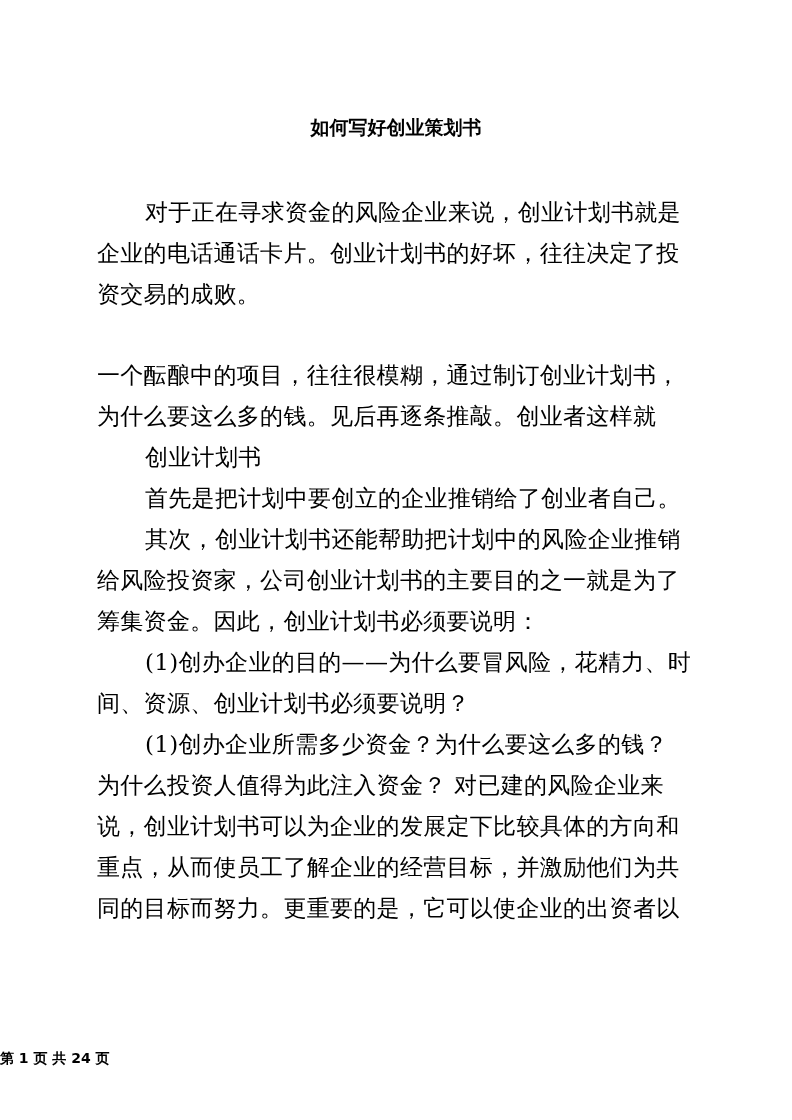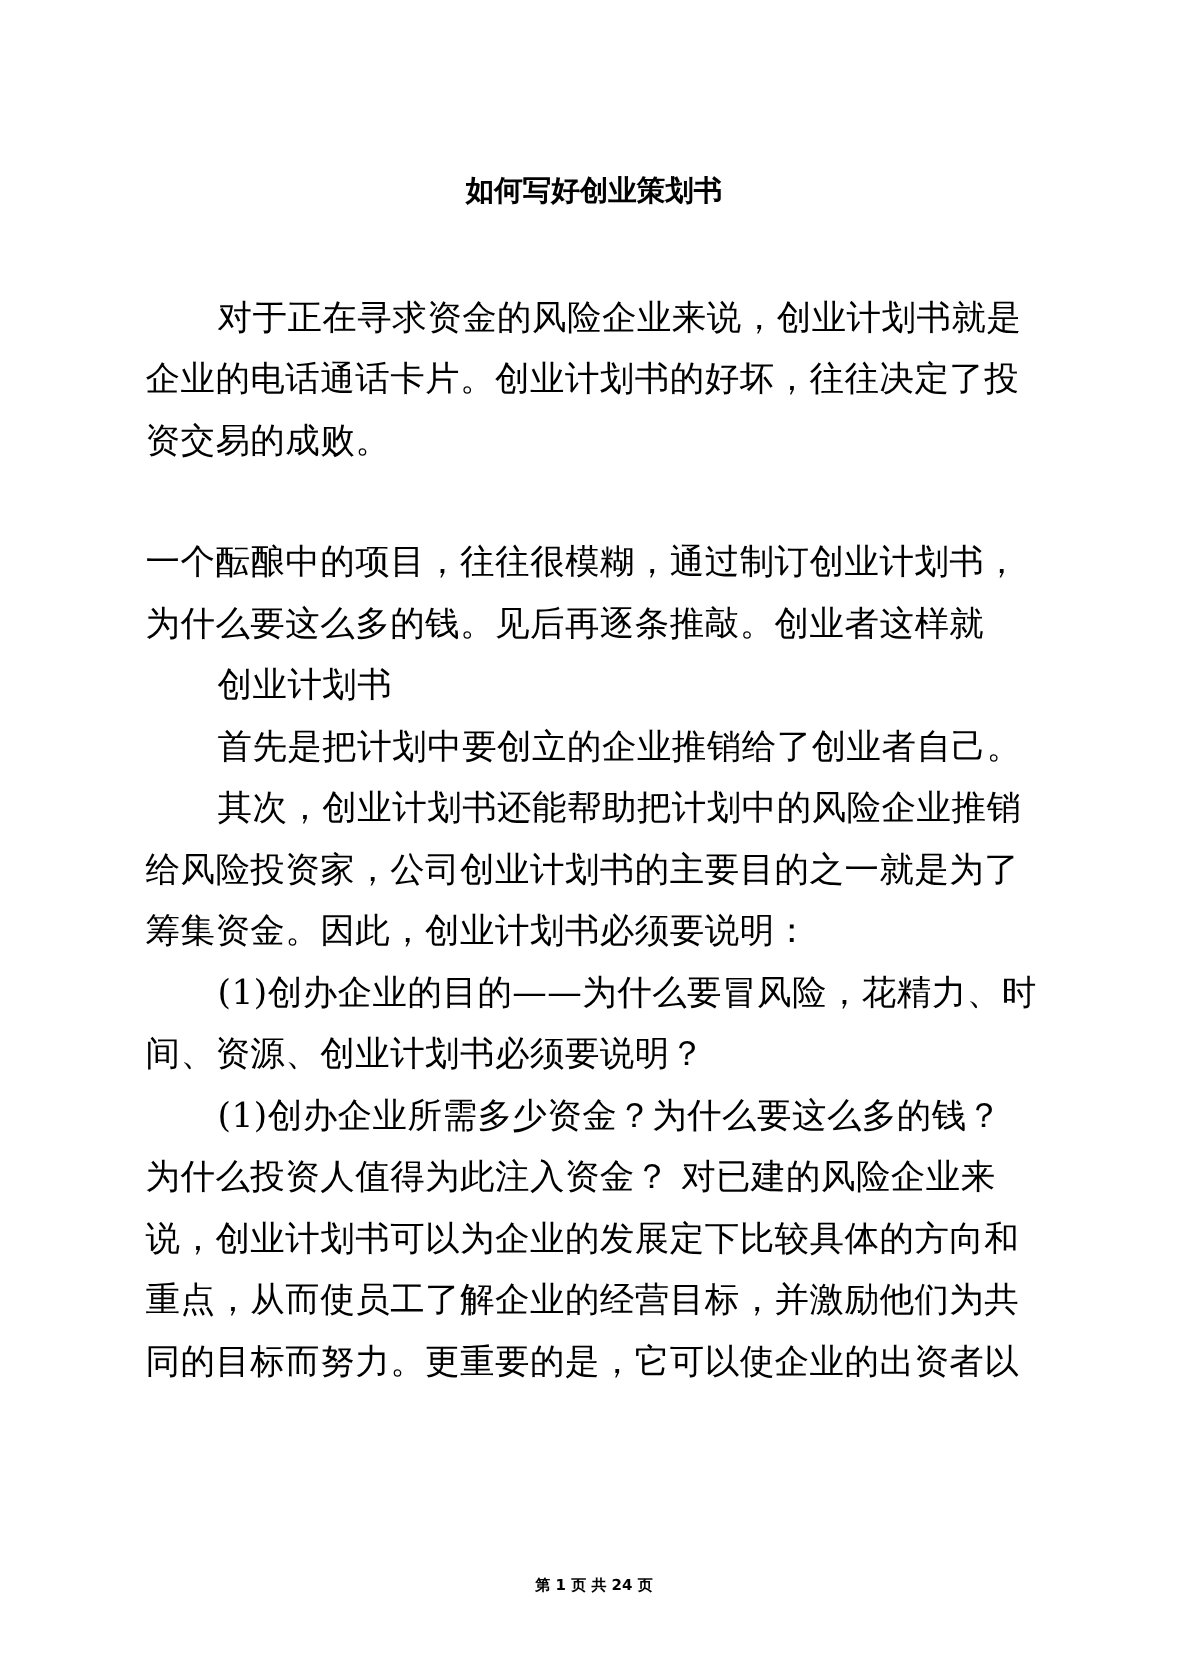--- a/index.html
+++ b/index.html
@@ -48,24 +48,24 @@
       overflow: visible;
       letter-spacing: 0.3px;
     }
     .indent { padding-left: 48px; }
     .gap { height: 40px; }
     .footer {
       position: absolute;
       top: 1048px;
       left: 0;
       width: 792px;
-      text-align: center;
+      text-align: left;
       font-family: "DejaVu Sans", "Liberation Sans", sans-serif;
       font-weight: bold;
-      font-size: 10px;
+      font-size: 14px;
       line-height: 20px;
     }
   </style>
 </head>
 <body>
 
 <div class="page">
   <div class="title">如何写好创业策划书</div>
 
   <div class="body">

